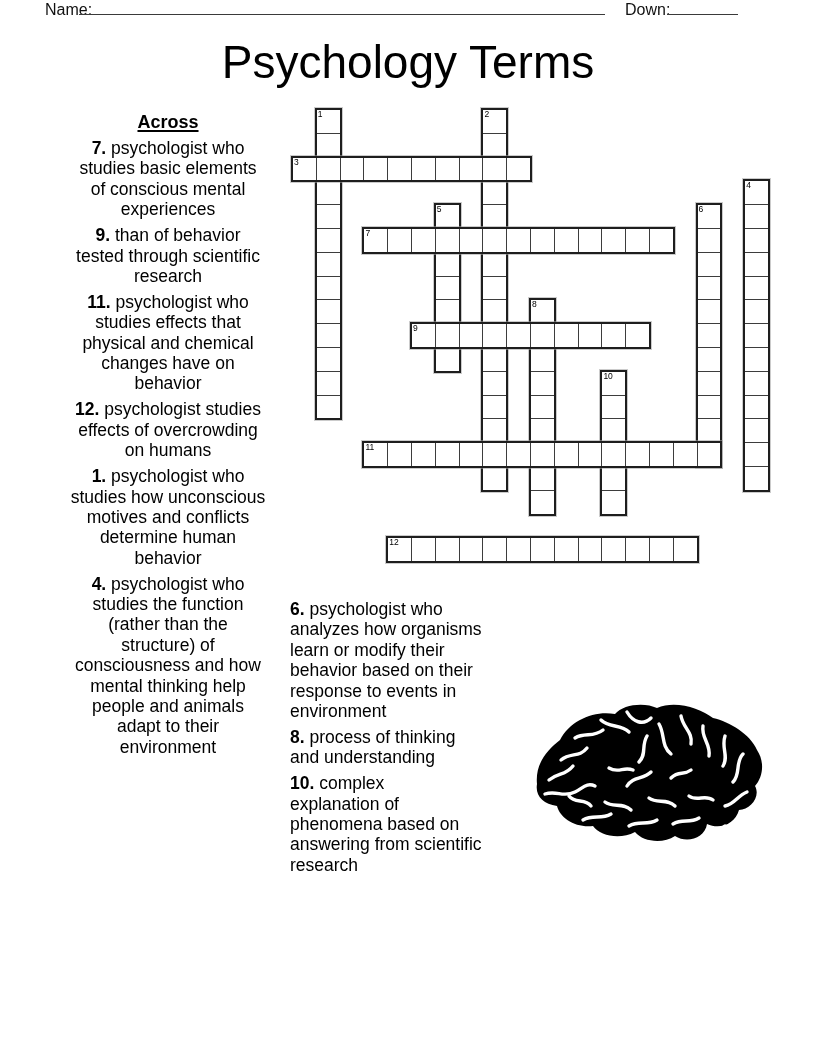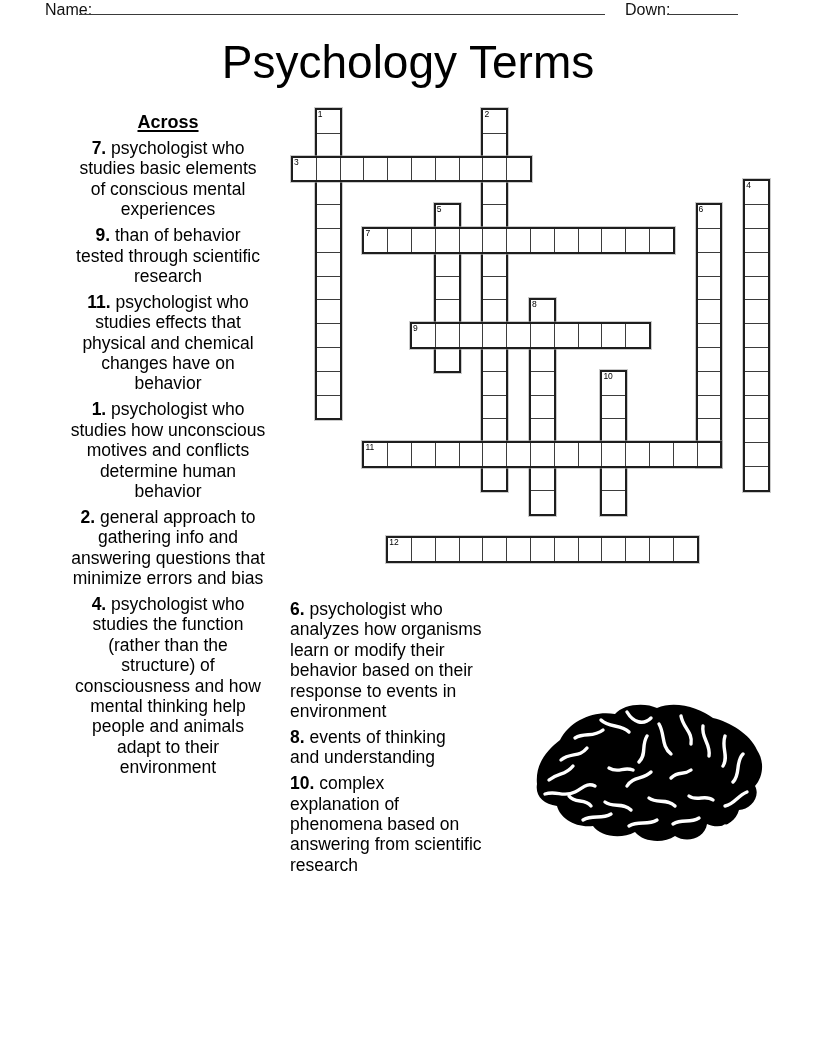--- a/index.html
+++ b/index.html
@@ -236,52 +236,51 @@
 of conscious mental
 experiences</span></p>
         <p class="clue"><b>9.</b><span class="clue-text"> than of behavior
 tested through scientific
 research</span></p>
         <p class="clue"><b>11.</b><span class="clue-text"> psychologist who
 studies effects that
 physical and chemical
 changes have on
 behavior</span></p>
+        <p class="clue"><b>12.</b><span class="clue-text"> psychologist studies
+effects of overcrowding
+on humans</span></p>
       </div>
     <div>
         <p class="clue"><b>1.</b><span class="clue-text"> psychologist who
 studies how unconscious
 motives and conflicts
 determine human
 behavior</span></p>
-        <p class="clue"><b>2.</b><span class="clue-text"> general approach to
-gathering info and
-answering questions that
-minimize errors and bias</span></p>
         <p class="clue"><b>4.</b><span class="clue-text"> psychologist who
 studies the function
 (rather than the
 structure) of
 consciousness and how
 mental thinking help
 people and animals
 adapt to their
 environment</span></p>
       </div>
   </div>
 
   <div class="clue-col col-right">
     <div>
         <p class="clue"><b>6.</b><span class="clue-text"> psychologist who
 analyzes how organisms
 learn or modify their
 behavior based on their
 response to events in
 environment</span></p>
-        <p class="clue"><b>8.</b><span class="clue-text"> events of thinking
+        <p class="clue"><b>8.</b><span class="clue-text"> process of thinking
 and understanding</span></p>
         <p class="clue"><b>10.</b><span class="clue-text"> complex
 explanation of
 phenomena based on
 answering from scientific
 research</span></p>
       </div>
   </div>
 
   <svg class="brain" width="228" height="146" viewBox="0 0 228 146">

